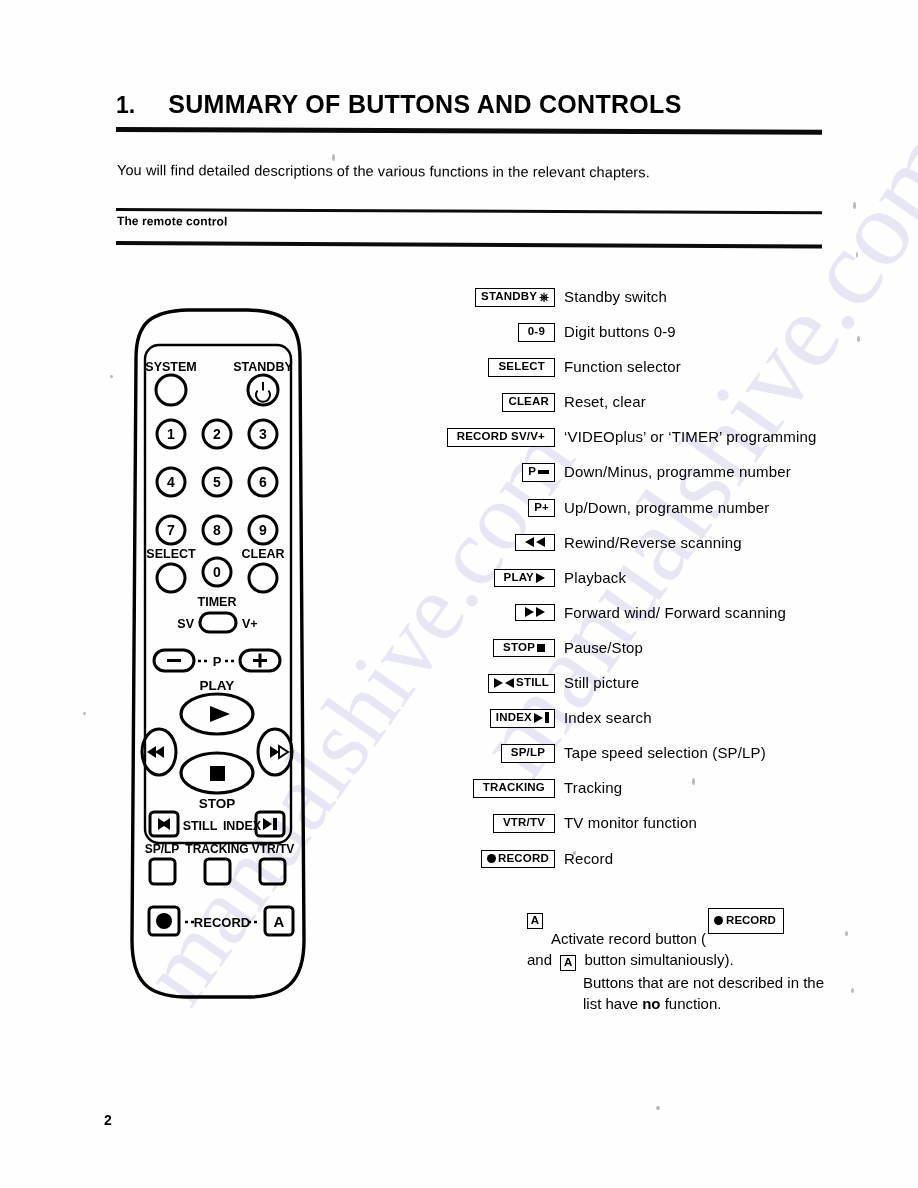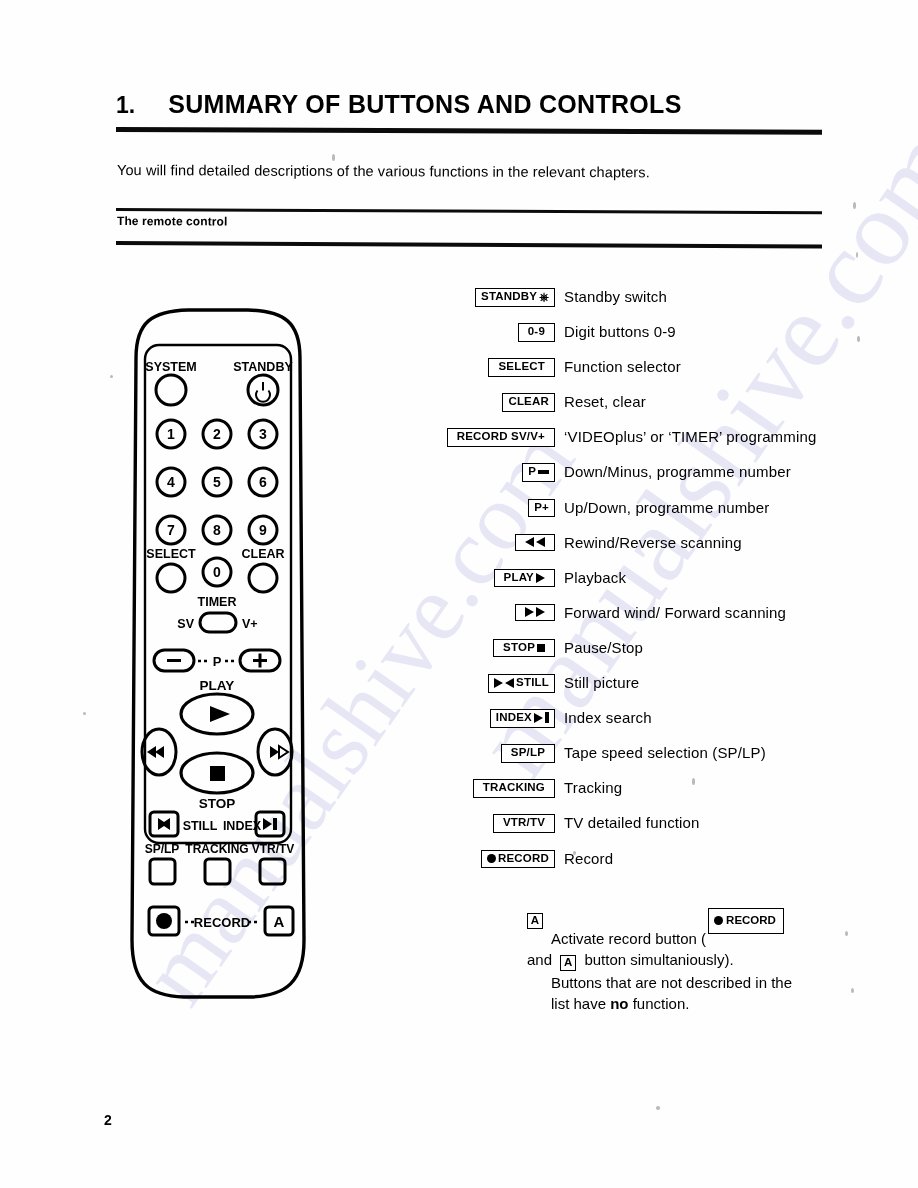--- a/index.html
+++ b/index.html
@@ -223,21 +223,21 @@
     align-items: center;
     gap: 3px;
     border: 1.6px solid #000;
     padding: 1px 7px 2px 5px;
     font-size: 11.5px;
     font-weight: bold;
     vertical-align: -2px;
   }
   .note-final {
     position: absolute;
-    left: 551px;
+    left: 583px;
     top: 972px;
     width: 290px;
     font-size: 15px;
     line-height: 21px;
   }
   .note-final b { font-weight: bold; }
 
   
   .watermark {
     position: absolute;
@@ -548,21 +548,21 @@
       <div class="keycap-col">
         <span class="keycap wide">TRACKING</span>
       </div>
       <div class="legend-desc">Tracking</div>
     </div>
 
     <div class="legend-row">
       <div class="keycap-col">
         <span class="keycap wide">VTR/TV</span>
       </div>
-      <div class="legend-desc">TV detailed function</div>
+      <div class="legend-desc">TV monitor function</div>
     </div>
 
     <div class="legend-row">
       <div class="keycap-col">
         <span class="keycap">
             <span class="glyph-dot"></span>
             <span>RECORD</span>
           </span>
       </div>
       <div class="legend-desc">Record</div>

